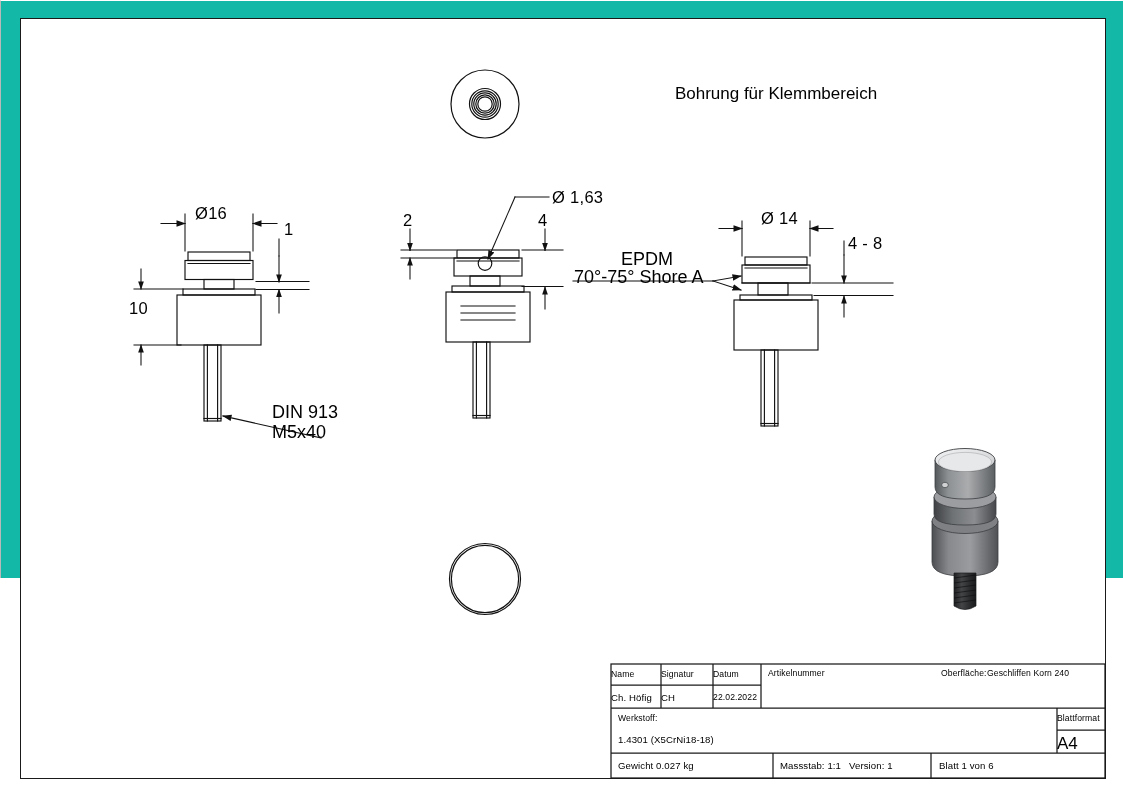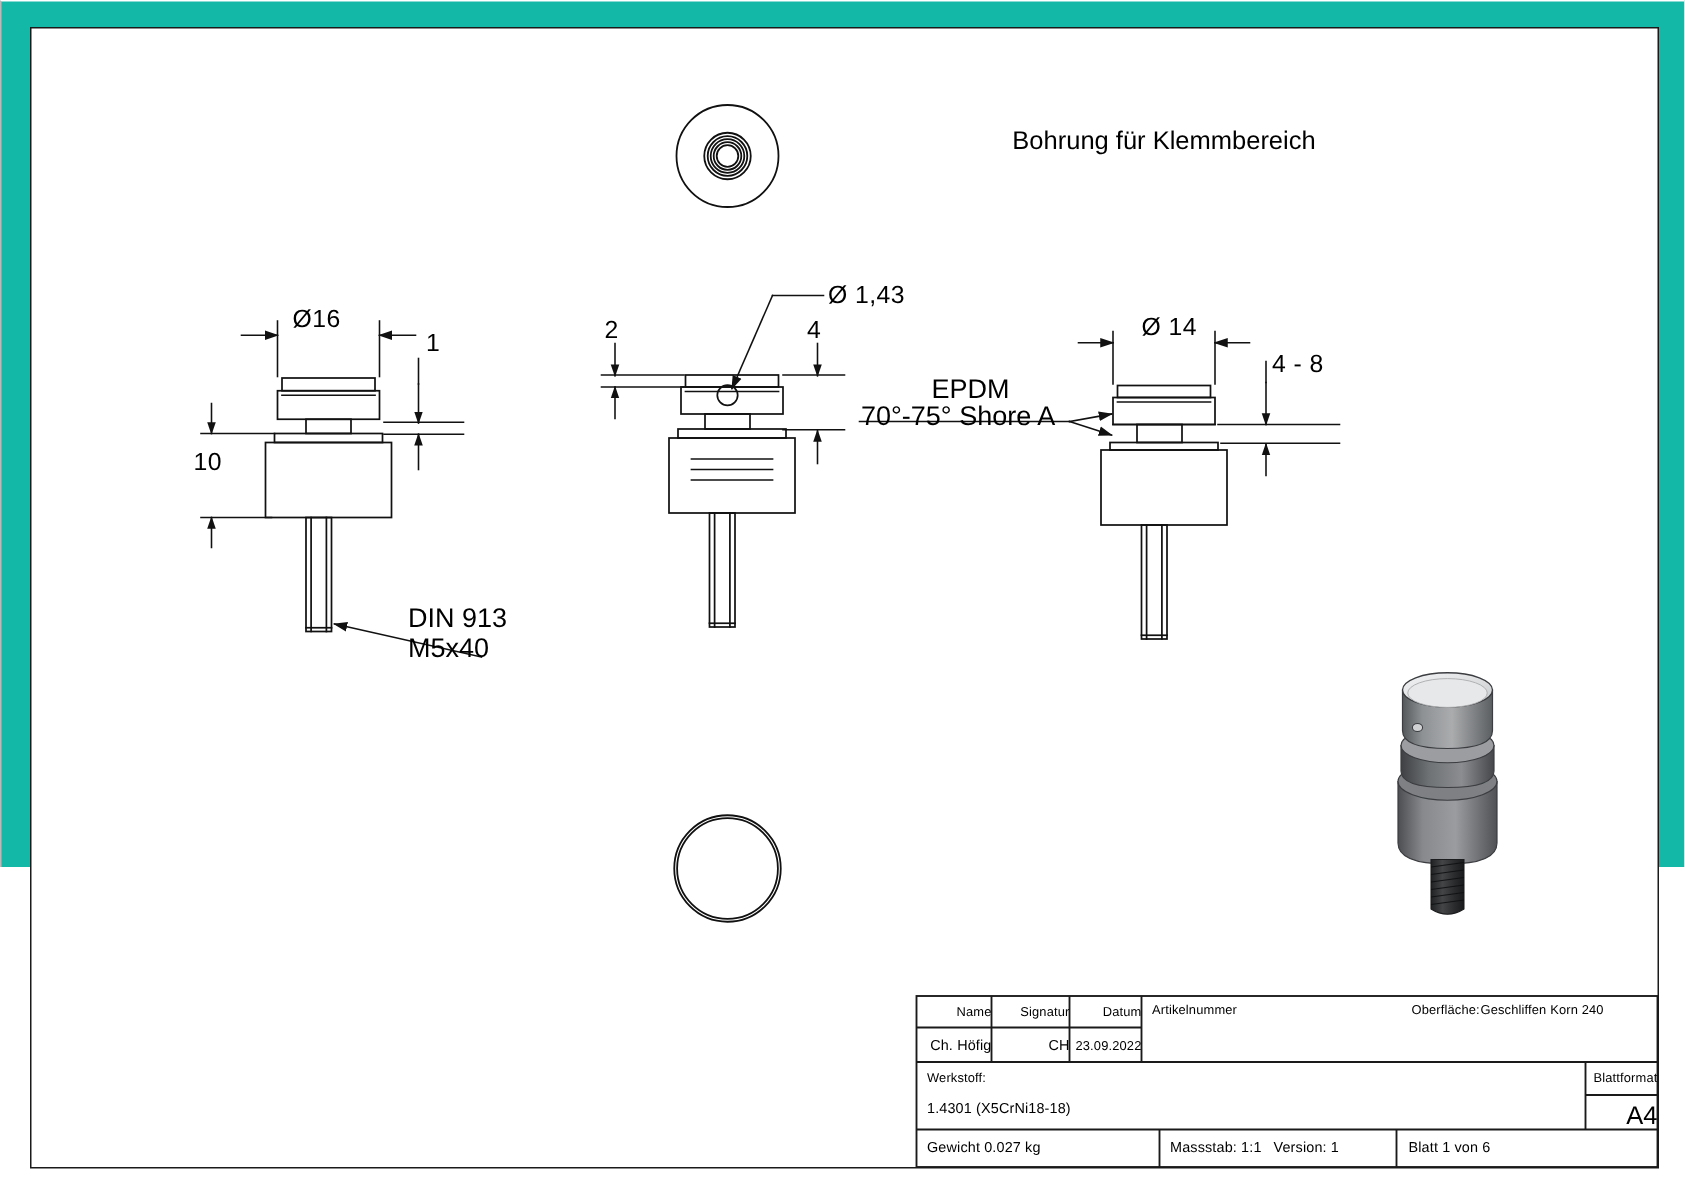--- a/index.html
+++ b/index.html
@@ -52,21 +52,21 @@
     line-height: 1.15;
   }
   .dim-txt { font-size: 16.5px; letter-spacing: 0.3px; }
   .note-txt { font-size: 17px; text-align: center; }
   .lead-txt { font-size: 18px; }
   
   .tb-small { font-size: 8.6px; letter-spacing: 0.1px; }
   .tb-mid   { font-size: 9.6px; letter-spacing: 0.1px; }
   .tb-big   { font-size: 23px; letter-spacing: 0.2px; }
   .tb-a4    { font-size: 17px; }
-  .ctr { text-align: right; }
+  .ctr { text-align: left; }
 </style>
 </head>
 <body>
 
 <div id="sheet">
   <div id="drawing-frame"></div>
 
   <svg class="layer" viewBox="0 0 1123 794">
     <defs>
       <marker id="arrIn" viewBox="0 0 10 10" refX="9" refY="5" markerWidth="9" markerHeight="9" orient="auto">
@@ -304,38 +304,38 @@
 
   <div class="txt dim-txt" style="left:194px; top:203px;">Ø16</div>
   <div class="txt dim-txt" style="left:128px; top:298px;">10</div>
   <div class="txt dim-txt" style="left:283px; top:219px;">1</div>
 
   <div class="txt lead-txt" style="left:271px; top:401px;">DIN 913</div>
   <div class="txt lead-txt" style="left:271px; top:421px;">M5x40</div>
 
   <div class="txt dim-txt" style="left:402px; top:210px;">2</div>
   <div class="txt dim-txt" style="left:537px; top:210px;">4</div>
-  <div class="txt dim-txt" style="left:551px; top:187px;">Ø 1,43</div>
+  <div class="txt dim-txt" style="left:551px; top:187px;">Ø 1,63</div>
 
   <div class="txt dim-txt" style="left:760px; top:208px;">Ø 14</div>
   <div class="txt dim-txt" style="left:847px; top:233px;">4 - 8</div>
 
   <div class="txt lead-txt" style="left:620px; top:248px;">EPDM</div>
   <div class="txt lead-txt" style="left:573px; top:266px;">70°-75° Shore A</div>
 
   <div class="txt tb-small ctr" style="left:610px; top:669px; width:50px;">Name</div>
   <div class="txt tb-small ctr" style="left:660px; top:669px; width:52px;">Signatur</div>
   <div class="txt tb-small ctr" style="left:712px; top:669px; width:48px;">Datum</div>
   <div class="txt tb-small" style="left:767px; top:668px;">Artikelnummer</div>
   <div class="txt tb-small" style="left:940px; top:668px;">Oberfläche:</div>
   <div class="txt tb-small" style="left:986px; top:668px;">Geschliffen Korn 240</div>
 
   <div class="txt tb-mid ctr" style="left:610px; top:691px; width:50px;">Ch. Höfig</div>
   <div class="txt tb-mid ctr" style="left:660px; top:691px; width:52px;">CH</div>
-  <div class="txt tb-small ctr" style="left:712px; top:692px; width:48px;">23.09.2022</div>
+  <div class="txt tb-small ctr" style="left:712px; top:692px; width:48px;">22.02.2022</div>
 
   <div class="txt tb-small" style="left:617px; top:713px;">Werkstoff:</div>
   <div class="txt tb-mid" style="left:617px; top:733px;">1.4301 (X5CrNi18-18)</div>
 
   <div class="txt tb-small ctr" style="left:1056px; top:713px; width:48px;">Blattformat</div>
   <div class="txt tb-a4 ctr" style="left:1056px; top:733px; width:48px;">A4</div>
 
   <div class="txt tb-mid" style="left:617px; top:759px;">Gewicht 0.027 kg</div>
   <div class="txt tb-mid" style="left:779px; top:759px;">Massstab: 1:1</div>
   <div class="txt tb-mid" style="left:848px; top:759px;">Version: 1</div>

